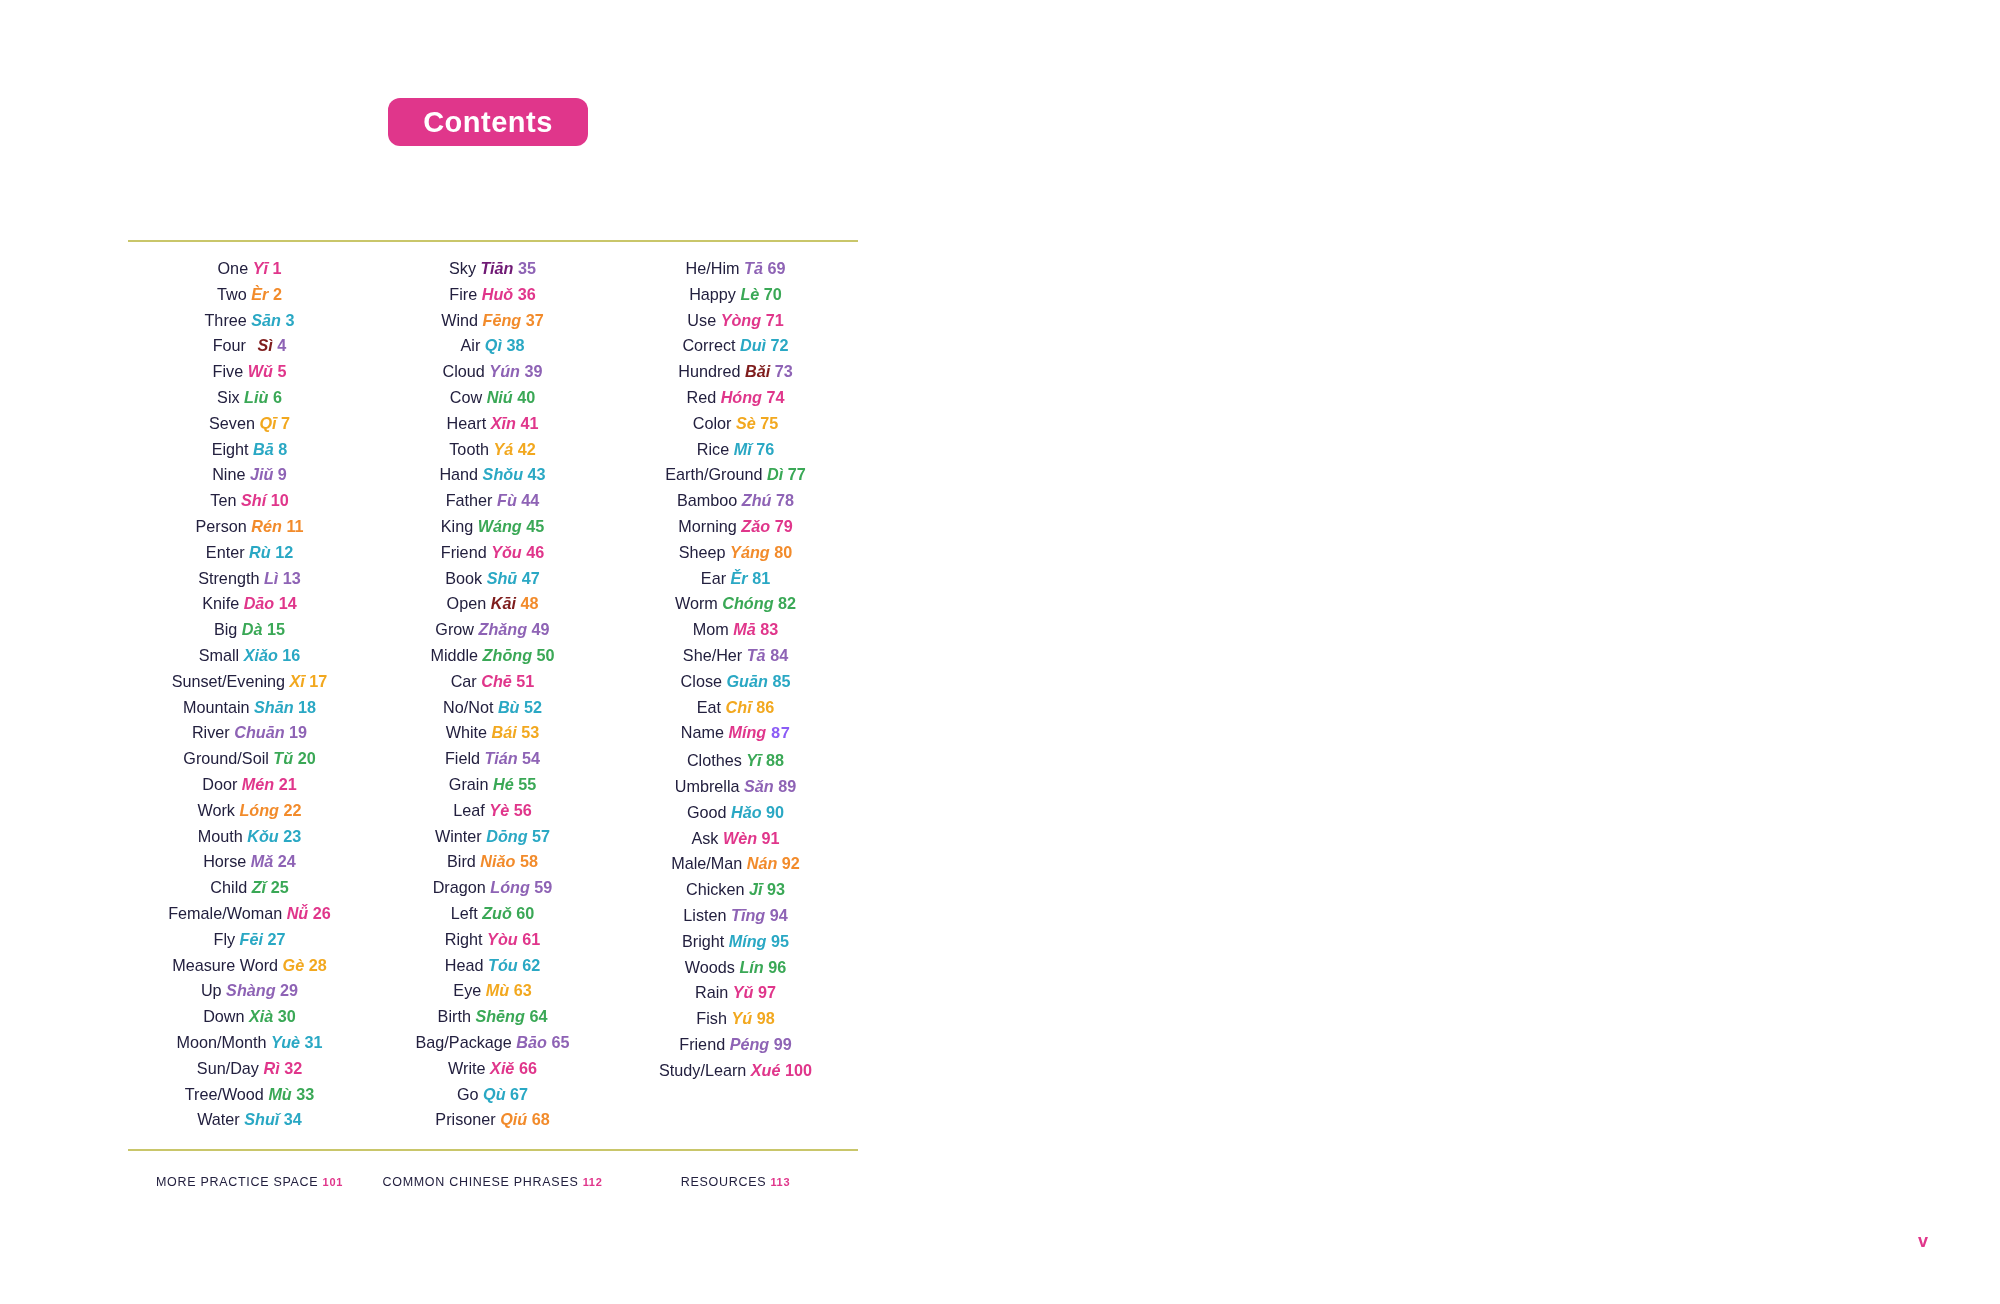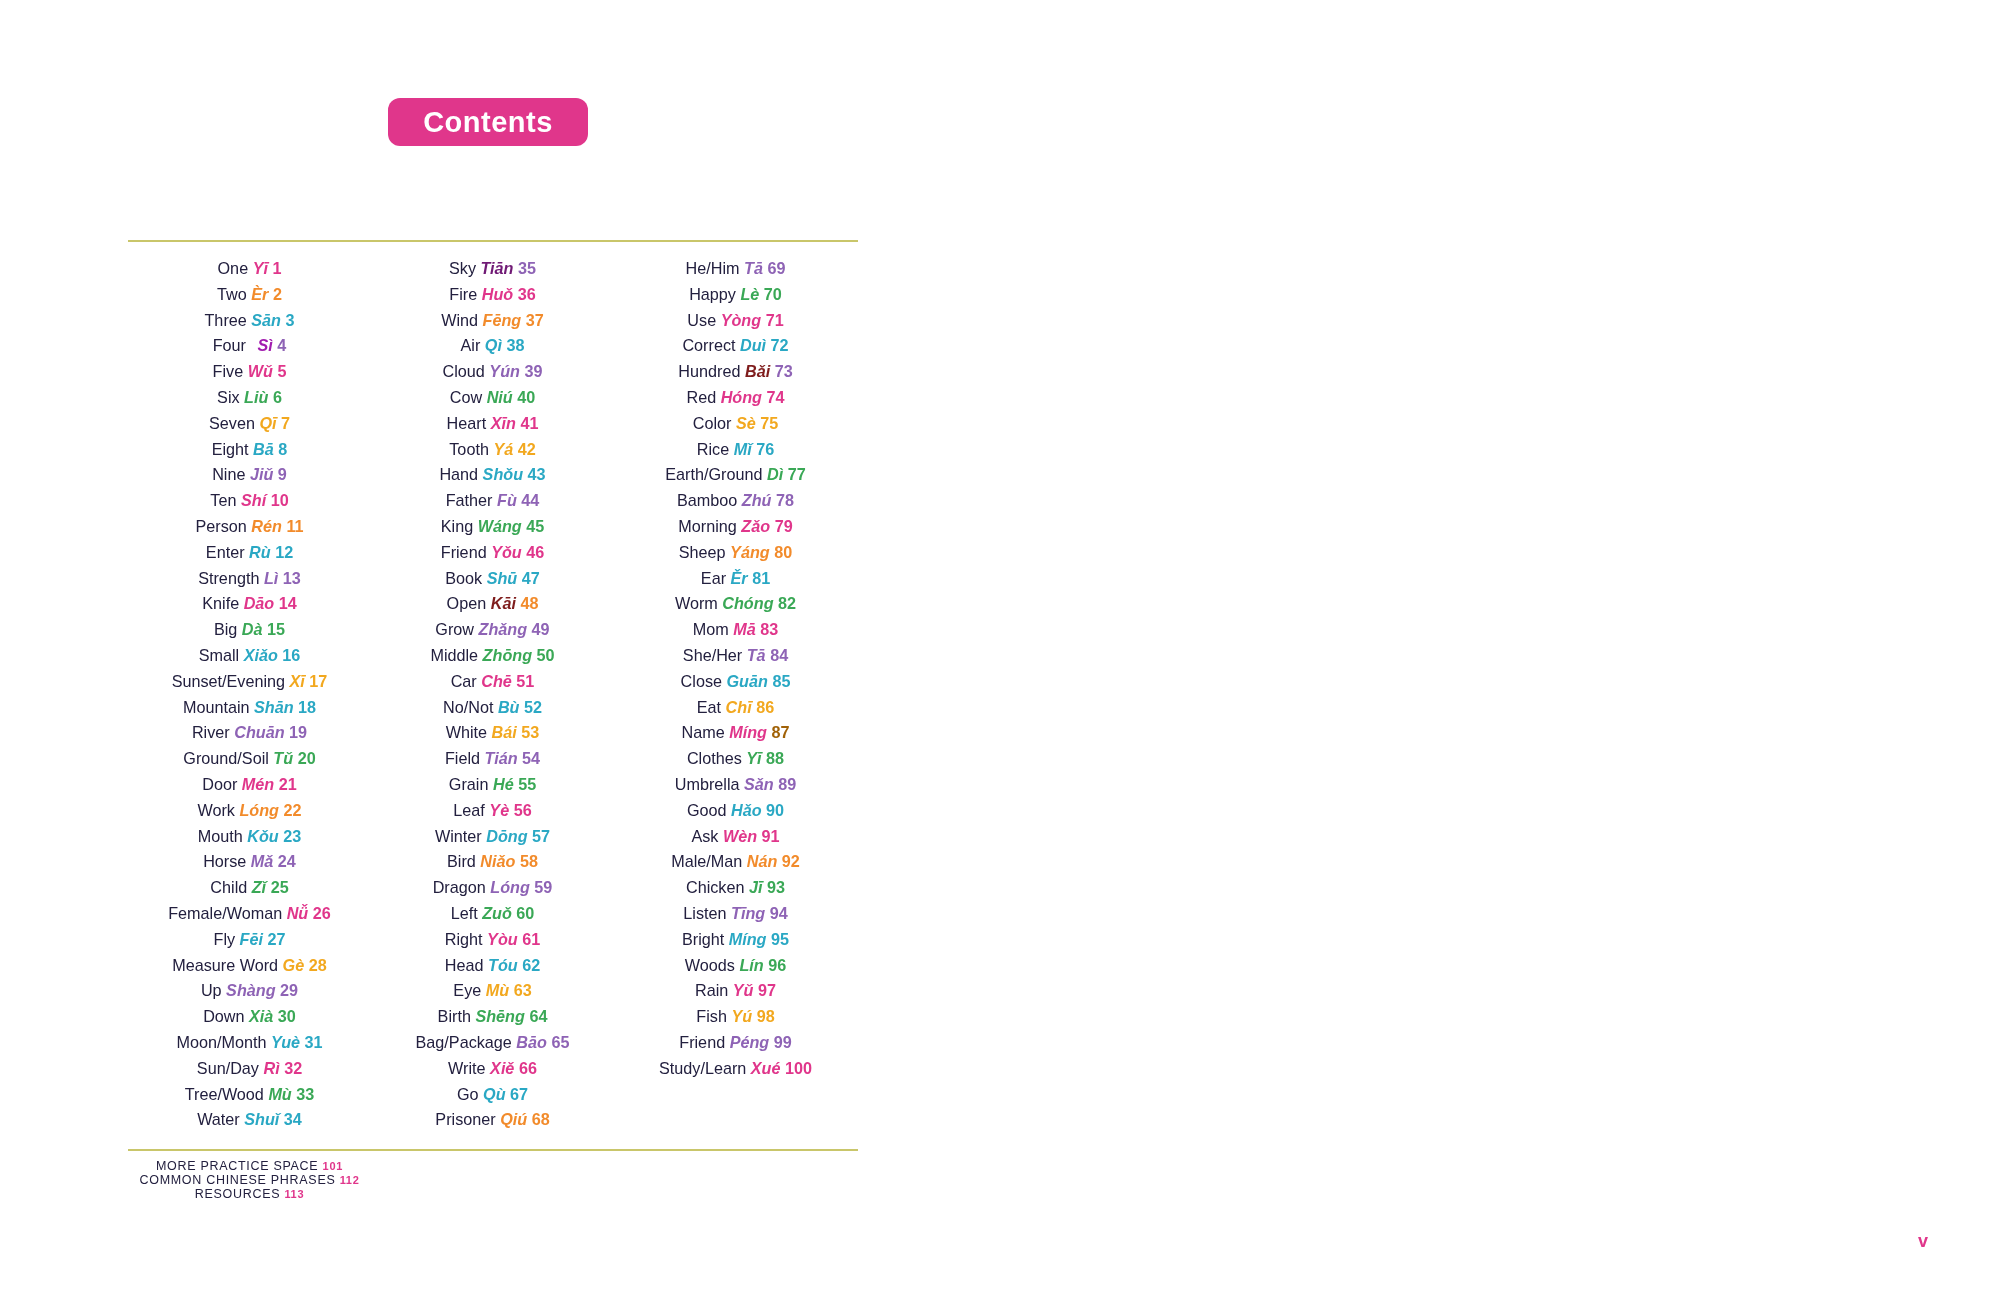--- a/index.html
+++ b/index.html
@@ -56,22 +56,21 @@
     text-align:center;
     font-size:16.2px;
     line-height:25.8px;
     color:#23203f;
     white-space:nowrap;
   }
   .entry .py { font-style:italic; font-weight:bold; }
   .entry .num { font-weight:bold; }
   .toc-bottom {
     display:flex;
-    padding-top:8px;
-    flex-direction:column;
+    padding-top:24px;
   }
   .toc-bottom .col {
     text-align:center;
     font-size:12.5px;
     letter-spacing:0.7px;
     color:#23203f;
   }
   .toc-bottom .pg { color:#e0368b; font-weight:bold; font-size:11px; }
 
   .folio {
@@ -94,21 +93,21 @@
     <div class="toc">
 
 
       <div class="rule"></div>
 
       <div class="cols" id="toc-cols">
           <div class="col">
             <div class="entry"><span>One</span> <span class="py" style="color: rgb(224, 54, 139);">Yī</span> <span class="num" style="color: rgb(224, 54, 139);">1</span></div>
             <div class="entry"><span>Two</span> <span class="py" style="color: rgb(242, 139, 43);">Èr</span> <span class="num" style="color: rgb(242, 139, 43);">2</span></div>
             <div class="entry"><span>Three</span> <span class="py" style="color: rgb(42, 168, 196);">Sān</span> <span class="num" style="color: rgb(42, 168, 196);">3</span></div>
-            <div class="entry"><span>Four</span> <span class="py" style="color: #a21caf; margin-left: 7px;">Sì</span> <span class="num" style="color: rgb(142, 99, 181);">4</span></div>
+            <div class="entry"><span>Four</span> <span class="py" style="color: #7f1d1d; margin-left: 7px;">Sì</span> <span class="num" style="color: rgb(142, 99, 181);">4</span></div>
             <div class="entry"><span>Five</span> <span class="py" style="color: rgb(224, 54, 139);">Wǔ</span> <span class="num" style="color: rgb(224, 54, 139);">5</span></div>
             <div class="entry"><span>Six</span> <span class="py" style="color: rgb(58, 168, 86);">Liù</span> <span class="num" style="color: rgb(58, 168, 86);">6</span></div>
             <div class="entry"><span>Seven</span> <span class="py" style="color: rgb(242, 168, 31);">Qī</span> <span class="num" style="color: rgb(242, 168, 31);">7</span></div>
             <div class="entry"><span>Eight</span> <span class="py" style="color: rgb(42, 168, 196);">Bā</span> <span class="num" style="color: rgb(42, 168, 196);">8</span></div>
             <div class="entry"><span>Nine</span> <span class="py" style="color: rgb(142, 99, 181);">Jiǔ</span> <span class="num" style="color: rgb(142, 99, 181);">9</span></div>
             <div class="entry"><span>Ten</span> <span class="py" style="color: rgb(224, 54, 139);">Shí</span> <span class="num" style="color: rgb(224, 54, 139);">10</span></div>
             <div class="entry"><span>Person</span> <span class="py" style="color: rgb(242, 139, 43);">Rén</span> <span class="num" style="color: rgb(242, 139, 43);">11</span></div>
             <div class="entry"><span>Enter</span> <span class="py" style="color: rgb(42, 168, 196);">Rù</span> <span class="num" style="color: rgb(42, 168, 196);">12</span></div>
             <div class="entry"><span>Strength</span> <span class="py" style="color: rgb(142, 99, 181);">Lì</span> <span class="num" style="color: rgb(142, 99, 181);">13</span></div>
             <div class="entry"><span>Knife</span> <span class="py" style="color: rgb(224, 54, 139);">Dāo</span> <span class="num" style="color: rgb(224, 54, 139);">14</span></div>
@@ -181,21 +180,21 @@
             <div class="entry"><span>Earth/Ground</span> <span class="py" style="color: rgb(58, 168, 86);">Dì</span> <span class="num" style="color: rgb(58, 168, 86);">77</span></div>
             <div class="entry"><span>Bamboo</span> <span class="py" style="color: rgb(142, 99, 181);">Zhú</span> <span class="num" style="color: rgb(142, 99, 181);">78</span></div>
             <div class="entry"><span>Morning</span> <span class="py" style="color: rgb(224, 54, 139);">Zǎo</span> <span class="num" style="color: rgb(224, 54, 139);">79</span></div>
             <div class="entry"><span>Sheep</span> <span class="py" style="color: rgb(242, 139, 43);">Yáng</span> <span class="num" style="color: rgb(242, 139, 43);">80</span></div>
             <div class="entry"><span>Ear</span> <span class="py" style="color: rgb(42, 168, 196);">Ěr</span> <span class="num" style="color: rgb(42, 168, 196);">81</span></div>
             <div class="entry"><span>Worm</span> <span class="py" style="color: rgb(58, 168, 86); font-style: italic;">Chóng</span> <span class="num" style="color: rgb(58, 168, 86);">82</span></div>
             <div class="entry"><span>Mom</span> <span class="py" style="color: rgb(224, 54, 139);">Mā</span> <span class="num" style="color: rgb(224, 54, 139);">83</span></div>
             <div class="entry"><span>She/Her</span> <span class="py" style="color: rgb(142, 99, 181);">Tā</span> <span class="num" style="color: rgb(142, 99, 181);">84</span></div>
             <div class="entry"><span>Close</span> <span class="py" style="color: rgb(42, 168, 196);">Guān</span> <span class="num" style="color: rgb(42, 168, 196);">85</span></div>
             <div class="entry"><span>Eat</span> <span class="py" style="color: rgb(242, 168, 31);">Chī</span> <span class="num" style="color: rgb(242, 168, 31);">86</span></div>
-            <div class="entry"><span>Name</span> <span class="py" style="color: rgb(224, 54, 139);">Míng</span> <span class="num" style="color: #a16207;">87</span></div>
+            <div class="entry"><span>Name</span> <span class="py" style="color: rgb(224, 54, 139);">Míng</span> <span class="num" style="color: #8b5cf6; font-family: Liberation Mono, monospace;">87</span></div>
             <div class="entry"><span>Clothes</span> <span class="py" style="color: rgb(58, 168, 86);">Yī</span> <span class="num" style="color: rgb(58, 168, 86);">88</span></div>
             <div class="entry"><span>Umbrella</span> <span class="py" style="color: rgb(142, 99, 181);">Sǎn</span> <span class="num" style="color: rgb(142, 99, 181);">89</span></div>
             <div class="entry"><span>Good</span> <span class="py" style="color: rgb(42, 168, 196);">Hǎo</span> <span class="num" style="color: rgb(42, 168, 196);">90</span></div>
             <div class="entry"><span>Ask</span> <span class="py" style="color: rgb(224, 54, 139);">Wèn</span> <span class="num" style="color: rgb(224, 54, 139);">91</span></div>
             <div class="entry"><span>Male/Man</span> <span class="py" style="color: rgb(242, 139, 43);">Nán</span> <span class="num" style="color: rgb(242, 139, 43);">92</span></div>
             <div class="entry"><span>Chicken</span> <span class="py" style="color: rgb(58, 168, 86);">Jī</span> <span class="num" style="color: rgb(58, 168, 86);">93</span></div>
             <div class="entry"><span>Listen</span> <span class="py" style="color: rgb(142, 99, 181);">Tīng</span> <span class="num" style="color: rgb(142, 99, 181);">94</span></div>
             <div class="entry"><span>Bright</span> <span class="py" style="color: rgb(42, 168, 196);">Míng</span> <span class="num" style="color: rgb(42, 168, 196);">95</span></div>
             <div class="entry"><span>Woods</span> <span class="py" style="color: rgb(58, 168, 86);">Lín</span> <span class="num" style="color: rgb(58, 168, 86);">96</span></div>
             <div class="entry"><span>Rain</span> <span class="py" style="color: rgb(224, 54, 139);">Yǔ</span> <span class="num" style="color: rgb(224, 54, 139);">97</span></div>

